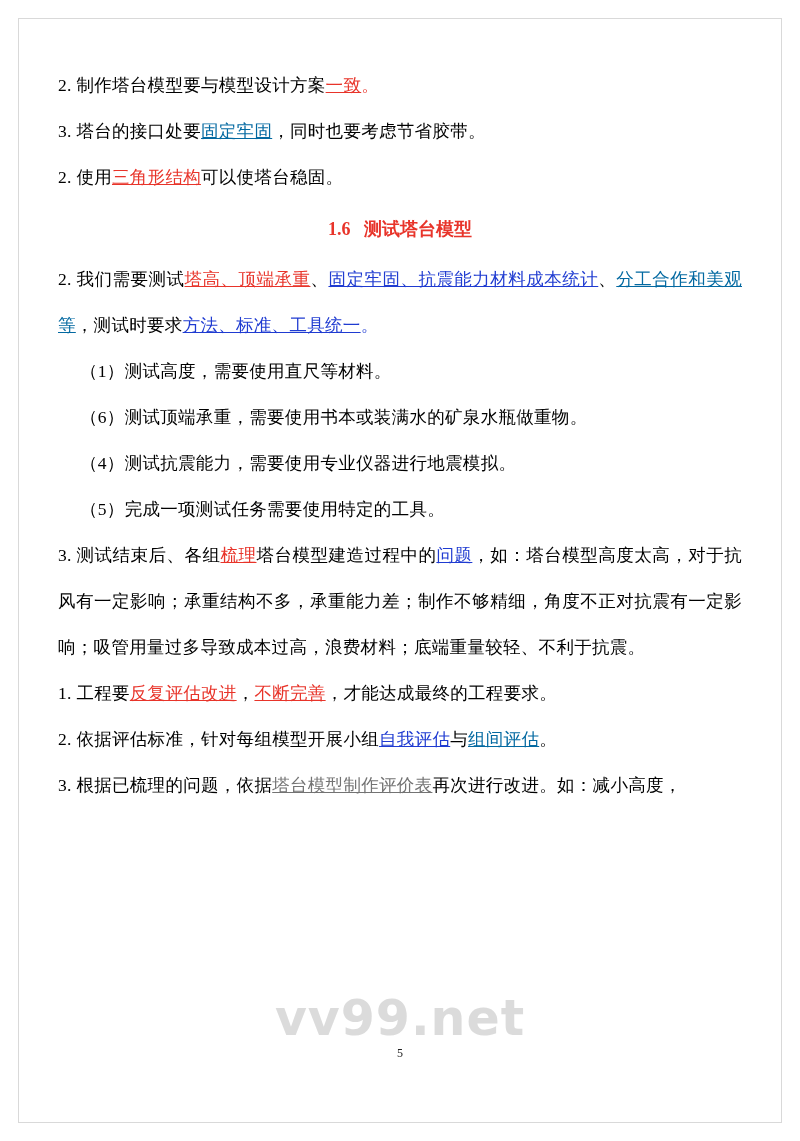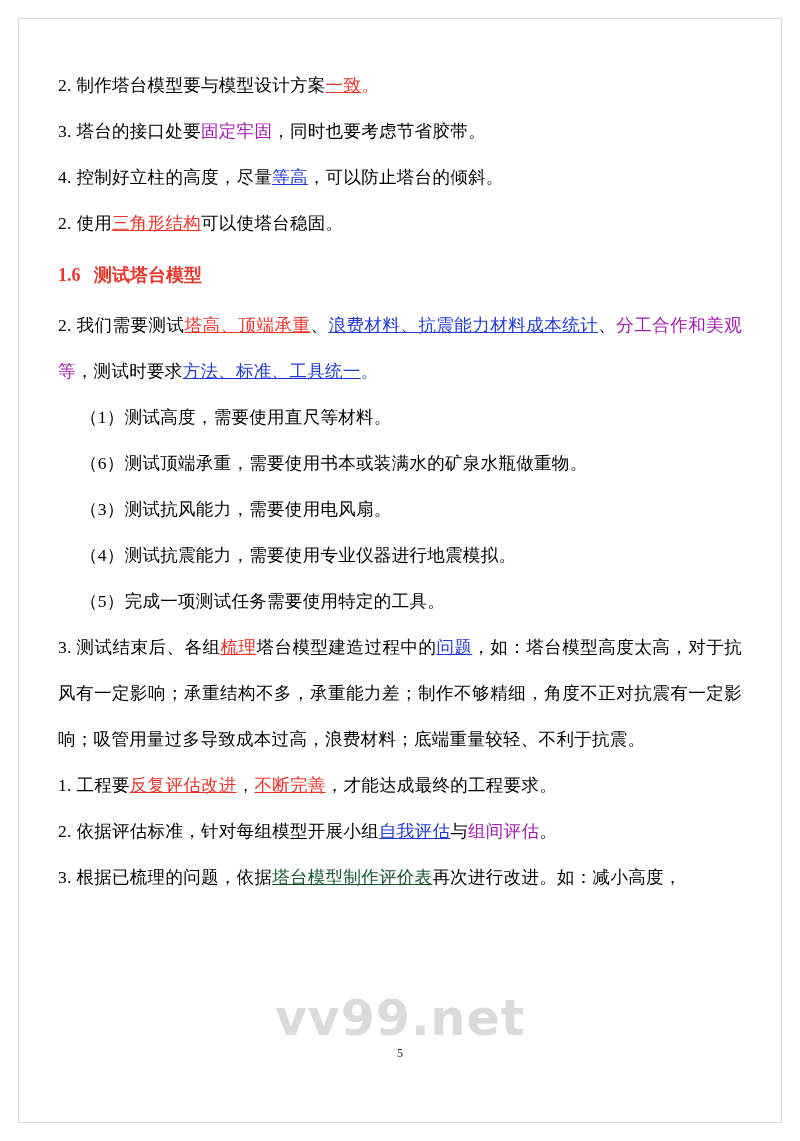--- a/index.html
+++ b/index.html
@@ -45,33 +45,33 @@
     font-size: 17.5px;
     line-height: 46px;
     letter-spacing: 0.3px;
     white-space: normal;
     text-align: justify;
   }
   p.indent {
     text-indent: 22px;
   }
   .heading {
-    text-align: left;
+    text-align: center;
     font-size: 18px;
     line-height: 50px;
     font-weight: bold;
     margin: 4px 0 2px 0;
   }
   .h-red { color: #e8342a; }
   .red { color: #e8342a; }
   .blue { color: #1f3bd1; }
   .red-u { color: #e8342a; text-decoration: underline; }
   .blue-u { color: #1f3bd1; text-decoration: underline; }
-  .green-u { color: #a21caf; }
-  .teal-u { color: #14532d; text-decoration: underline; margin-top: 8px; }
+  .green-u { color: #0369a1; text-decoration: underline; }
+  .teal-u { color: #737373; text-decoration: underline; margin-top: 8px; }
   .page-number {
     position: absolute;
     left: 0;
     top: 1046px;
     width: 800px;
     text-align: center;
     font-size: 12px;
     color: #222;
   }
   .watermark {
@@ -99,49 +99,43 @@
   <div class="content">
 
     <p class="para block">
       <span>2. 制作塔台模型要与模型设计方案</span><span class="red-u">一致</span><span class="red">。</span>
     </p>
 
     <p class="para block">
       <span>3. 塔台的接口处要</span><span class="green-u">固定牢固</span><span>，同时也要考虑节省胶带。</span>
     </p>
 
-    <p class="para block">
-      <span>4. 控制好立柱的高度，尽量</span><span class="blue-u">等高</span><span>，可以防止塔台的倾斜。</span>
-    </p>
 
     <p class="para block">
       <span>2. 使用</span><span class="red-u">三角形结构</span><span>可以使塔台稳固。</span>
     </p>
 
     <div class="heading h-red">
       <span>1.6</span>
       &nbsp;&nbsp;<span>测试塔台模型</span>
     </div>
 
 
     <p class="para block">
-      <span>2. 我们需要测试</span><span class="red-u">塔高、顶端承重</span><span>、</span><span class="blue-u">浪费材料、抗震能力材料成本统计</span><span>、</span><span class="green-u">分工合作和美观等</span><span>，测试时要求</span><span class="blue-u">方法、标准、工具统一</span><span class="blue">。</span>
+      <span>2. 我们需要测试</span><span class="red-u">塔高、顶端承重</span><span>、</span><span class="blue-u">固定牢固、抗震能力材料成本统计</span><span>、</span><span class="green-u">分工合作和美观等</span><span>，测试时要求</span><span class="blue-u">方法、标准、工具统一</span><span class="blue">。</span>
     </p>
 
     <p class="para block indent">
       <span>（1）测试高度，需要使用直尺等材料。</span>
     </p>
 
     <p class="para block indent">
       <span>（6）测试顶端承重，需要使用书本或装满水的矿泉水瓶做重物。</span>
     </p>
 
-    <p class="para block indent">
-      <span>（3）测试抗风能力，需要使用电风扇。</span>
-    </p>
 
     <p class="para block indent">
       <span>（4）测试抗震能力，需要使用专业仪器进行地震模拟。</span>
     </p>
 
     <p class="para block indent">
       <span>（5）完成一项测试任务需要使用特定的工具。</span>
     </p>
 
     <p class="para block">

